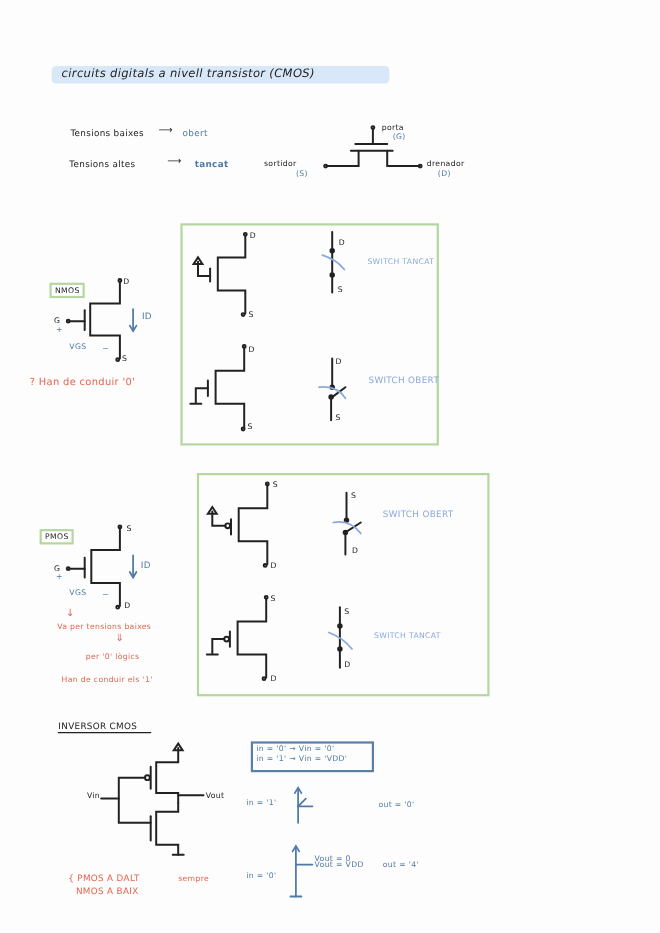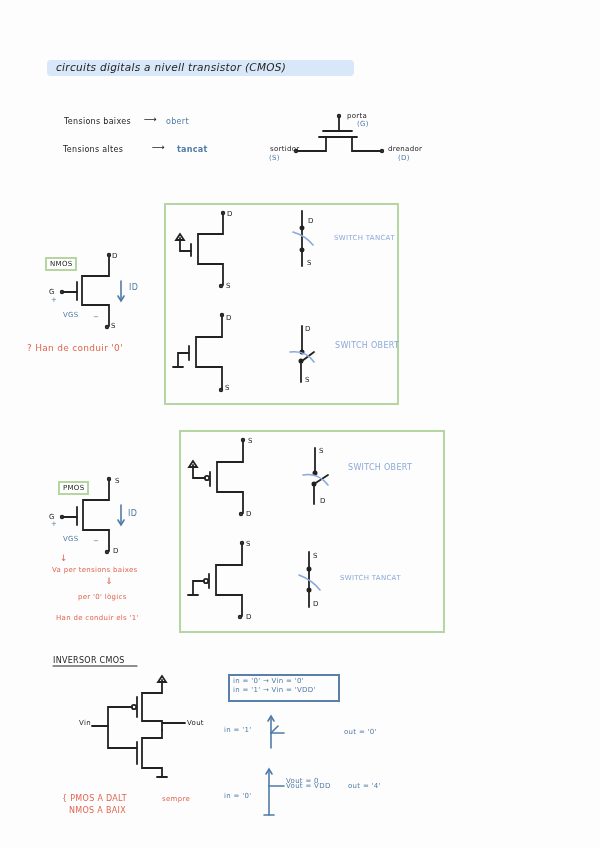--- a/index.html
+++ b/index.html
@@ -29,29 +29,29 @@
 
 <div class="abs hw black s8" style="left:64px;top:117px;">Tensions baixes</div>
 <div class="abs black s9" style="left:144px;top:114px;">⟶</div>
 <div class="abs hw blue s8" style="left:166px;top:117px;">obert</div>
 <div class="abs hw black s8" style="left:63px;top:145px;">Tensions altes</div>
 <div class="abs black s9" style="left:152px;top:142px;">⟶</div>
 <div class="abs hw blue s8" style="left:177px;top:145px;font-weight:bold;">tancat</div>
 
 <div class="abs hw black s7" style="left:347px;top:112px;">porta</div>
 <div class="abs hw blue s7" style="left:357px;top:120px;">(G)</div>
-<div class="abs hw black s7" style="left:270px;top:145px;">sortidor</div>
+<div class="abs hw black s7" style="left:240px;top:145px;">sortidor</div>
 <div class="abs hw blue s7" style="left:269px;top:154px;">(S)</div>
 <div class="abs hw black s7" style="left:388px;top:145px;">drenador</div>
 <div class="abs hw blue s7" style="left:398px;top:154px;">(D)</div>
 
 <div class="green-box" style="left:164px;top:203px;width:231px;height:198px;"></div>
 <div class="green-box" style="left:179px;top:430px;width:262px;height:199px;"></div>
 <div class="tag hw" style="left:45px;top:257px;">NMOS</div>
-<div class="tag hw" style="left:58px;top:481px;">PMOS</div>
+<div class="tag hw" style="left:36px;top:481px;">PMOS</div>
 
 <svg class="layer" width="600" height="848">
   <g stroke="#222" stroke-width="1.8" fill="none" stroke-linecap="round">
 
     <g>
       <line x1="339" y1="117" x2="339" y2="131"></line>
       <line x1="323" y1="131" x2="352" y2="131"></line>
       <line x1="319" y1="137" x2="357" y2="137"></line>
       <polyline points="326,137 326,151 297,151"></polyline>
       <polyline points="352,137 352,151 381,151"></polyline>

